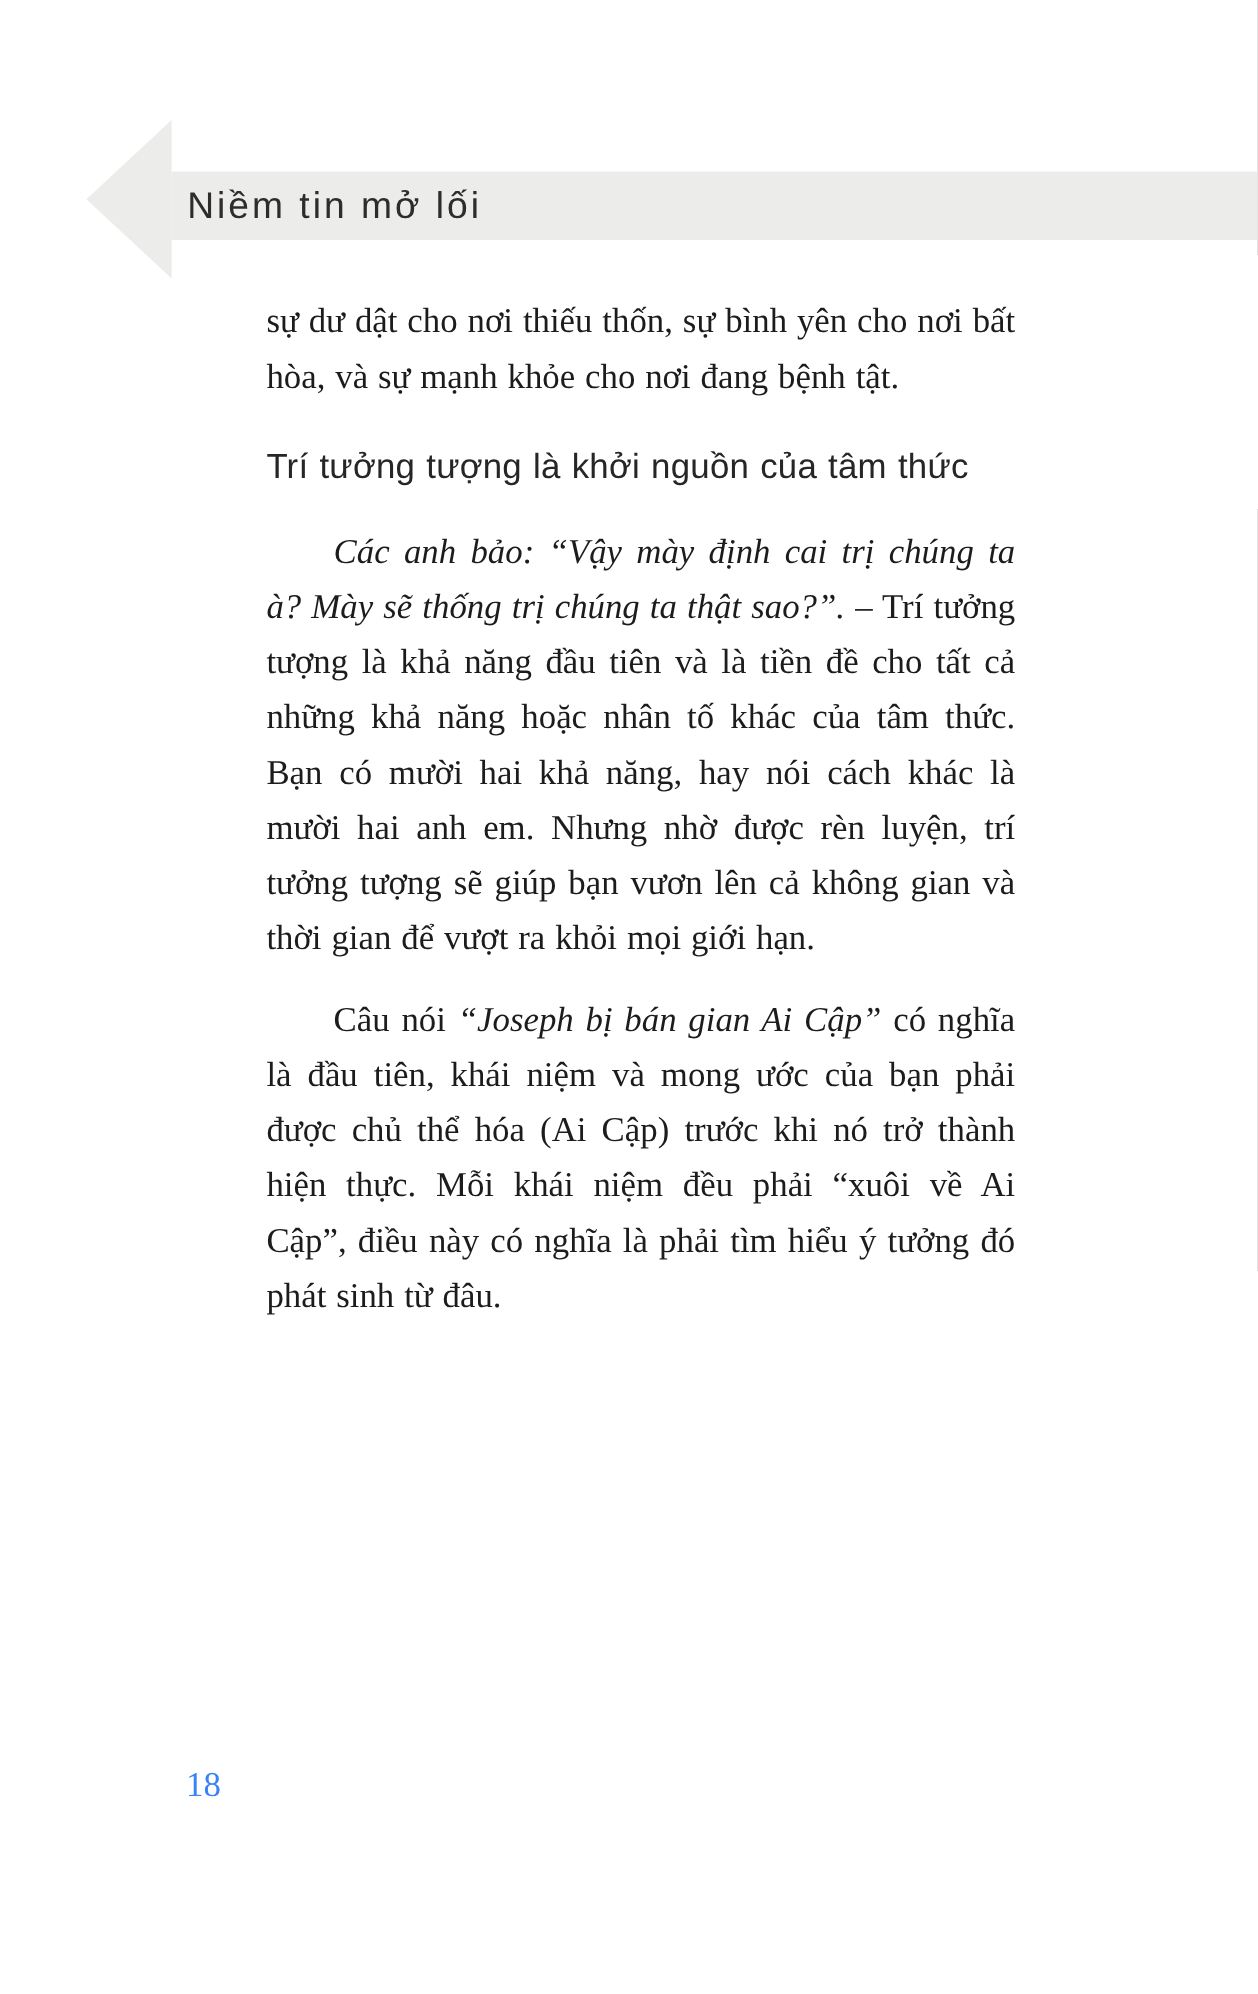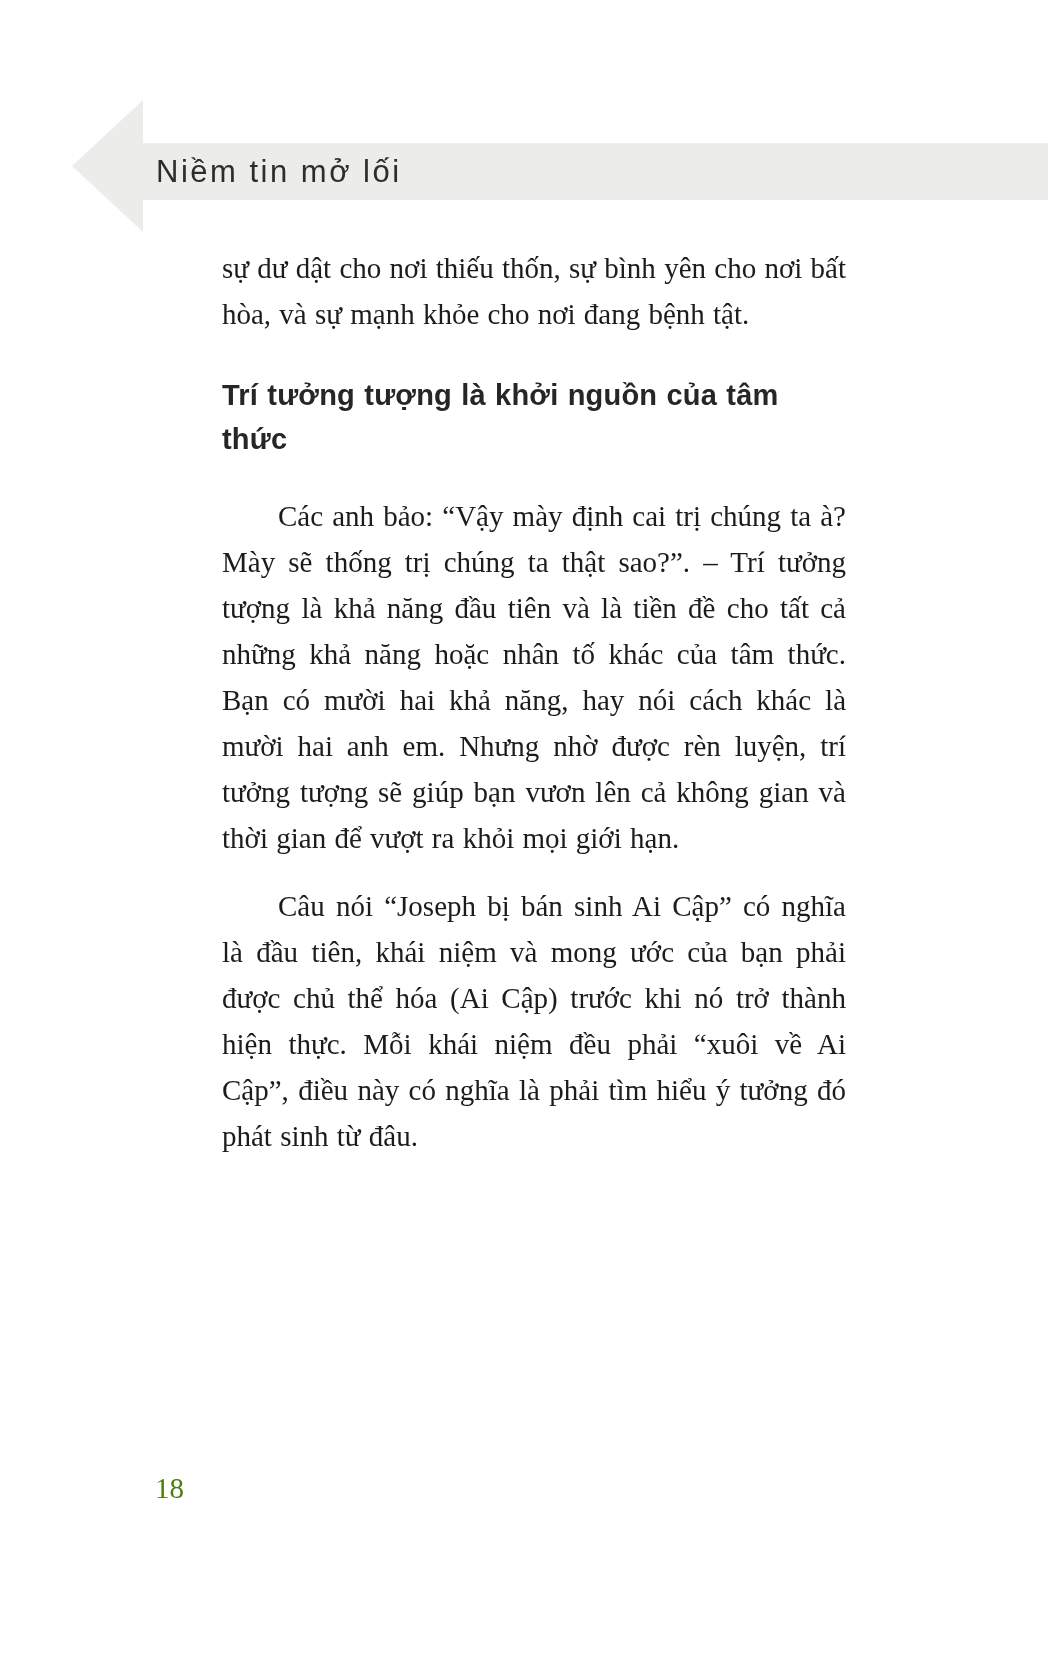--- a/index.html
+++ b/index.html
@@ -64,40 +64,40 @@
     font-size: 29px;
     line-height: 46px;
     text-align: justify;
     word-spacing: 1px;
   }
   .para {
     margin: 0 0 22px 0;
     text-indent: 56px;
   }
   .para.no-indent { text-indent: 0; }
-  .run.italic { }
+  .run.italic { font-style: italic; }
 
   .section-heading {
     font-family: "Liberation Sans", sans-serif;
     font-size: 29px;
-    font-weight: 700;
+    font-weight: 400;
     color: var(--heading-text);
-    line-height: 44px;
+    line-height: 32px;
     letter-spacing: 0.2px;
     text-align: left;
     margin: 36px 0 32px 0;
   }
 
   .page-number {
     position: absolute;
     left: 155px;
     top: 1468px;
     font-size: 29px;
     line-height: 40px;
-    color: #4d7c0f;
+    color: #3b82f6;
   }
 </style>
 </head>
 <body>
 
 <div class="page">
 
   <header>
     <div class="arrow-head"></div>
     <div class="banner-bar">
@@ -107,21 +107,21 @@
 
   <main class="text-block">
 
     <p class="para no-indent"><span class="run">sự dư dật cho nơi thiếu thốn, sự bình yên cho nơi bất hòa, và sự mạnh khỏe cho nơi đang bệnh tật.</span></p>
 
     <h2 class="section-heading">Trí tưởng tượng là khởi nguồn của tâm thức</h2>
 
     <p class="para"><span class="run italic">Các anh bảo: “Vậy mày định cai trị chúng ta à? Mày sẽ thống trị chúng ta thật sao?”.</span><span class="run"> – Trí tưởng tượng là khả năng đầu tiên và là tiền đề cho tất cả những khả năng hoặc nhân tố khác của tâm thức. Bạn có mười hai khả năng, hay nói cách khác là mười hai anh em. Nhưng nhờ được rèn luyện, trí tưởng tượng sẽ giúp bạn vươn lên cả không gian và thời gian để vượt ra khỏi mọi giới hạn.</span></p>
 
 
-    <p class="para"><span class="run">Câu nói </span><span class="run italic">“Joseph bị bán sinh Ai Cập”</span><span class="run"> có nghĩa là đầu tiên, khái niệm và mong ước của bạn phải được chủ thể hóa (Ai Cập) trước khi nó trở thành hiện thực. Mỗi khái niệm đều phải “xuôi về Ai Cập”, điều này có nghĩa là phải tìm hiểu ý tưởng đó phát sinh từ đâu.</span></p>
+    <p class="para"><span class="run">Câu nói </span><span class="run italic">“Joseph bị bán gian Ai Cập”</span><span class="run"> có nghĩa là đầu tiên, khái niệm và mong ước của bạn phải được chủ thể hóa (Ai Cập) trước khi nó trở thành hiện thực. Mỗi khái niệm đều phải “xuôi về Ai Cập”, điều này có nghĩa là phải tìm hiểu ý tưởng đó phát sinh từ đâu.</span></p>
 
 
   </main>
 
   <footer>
     <span class="page-number">18</span>
   </footer>
 
 </div>
 

